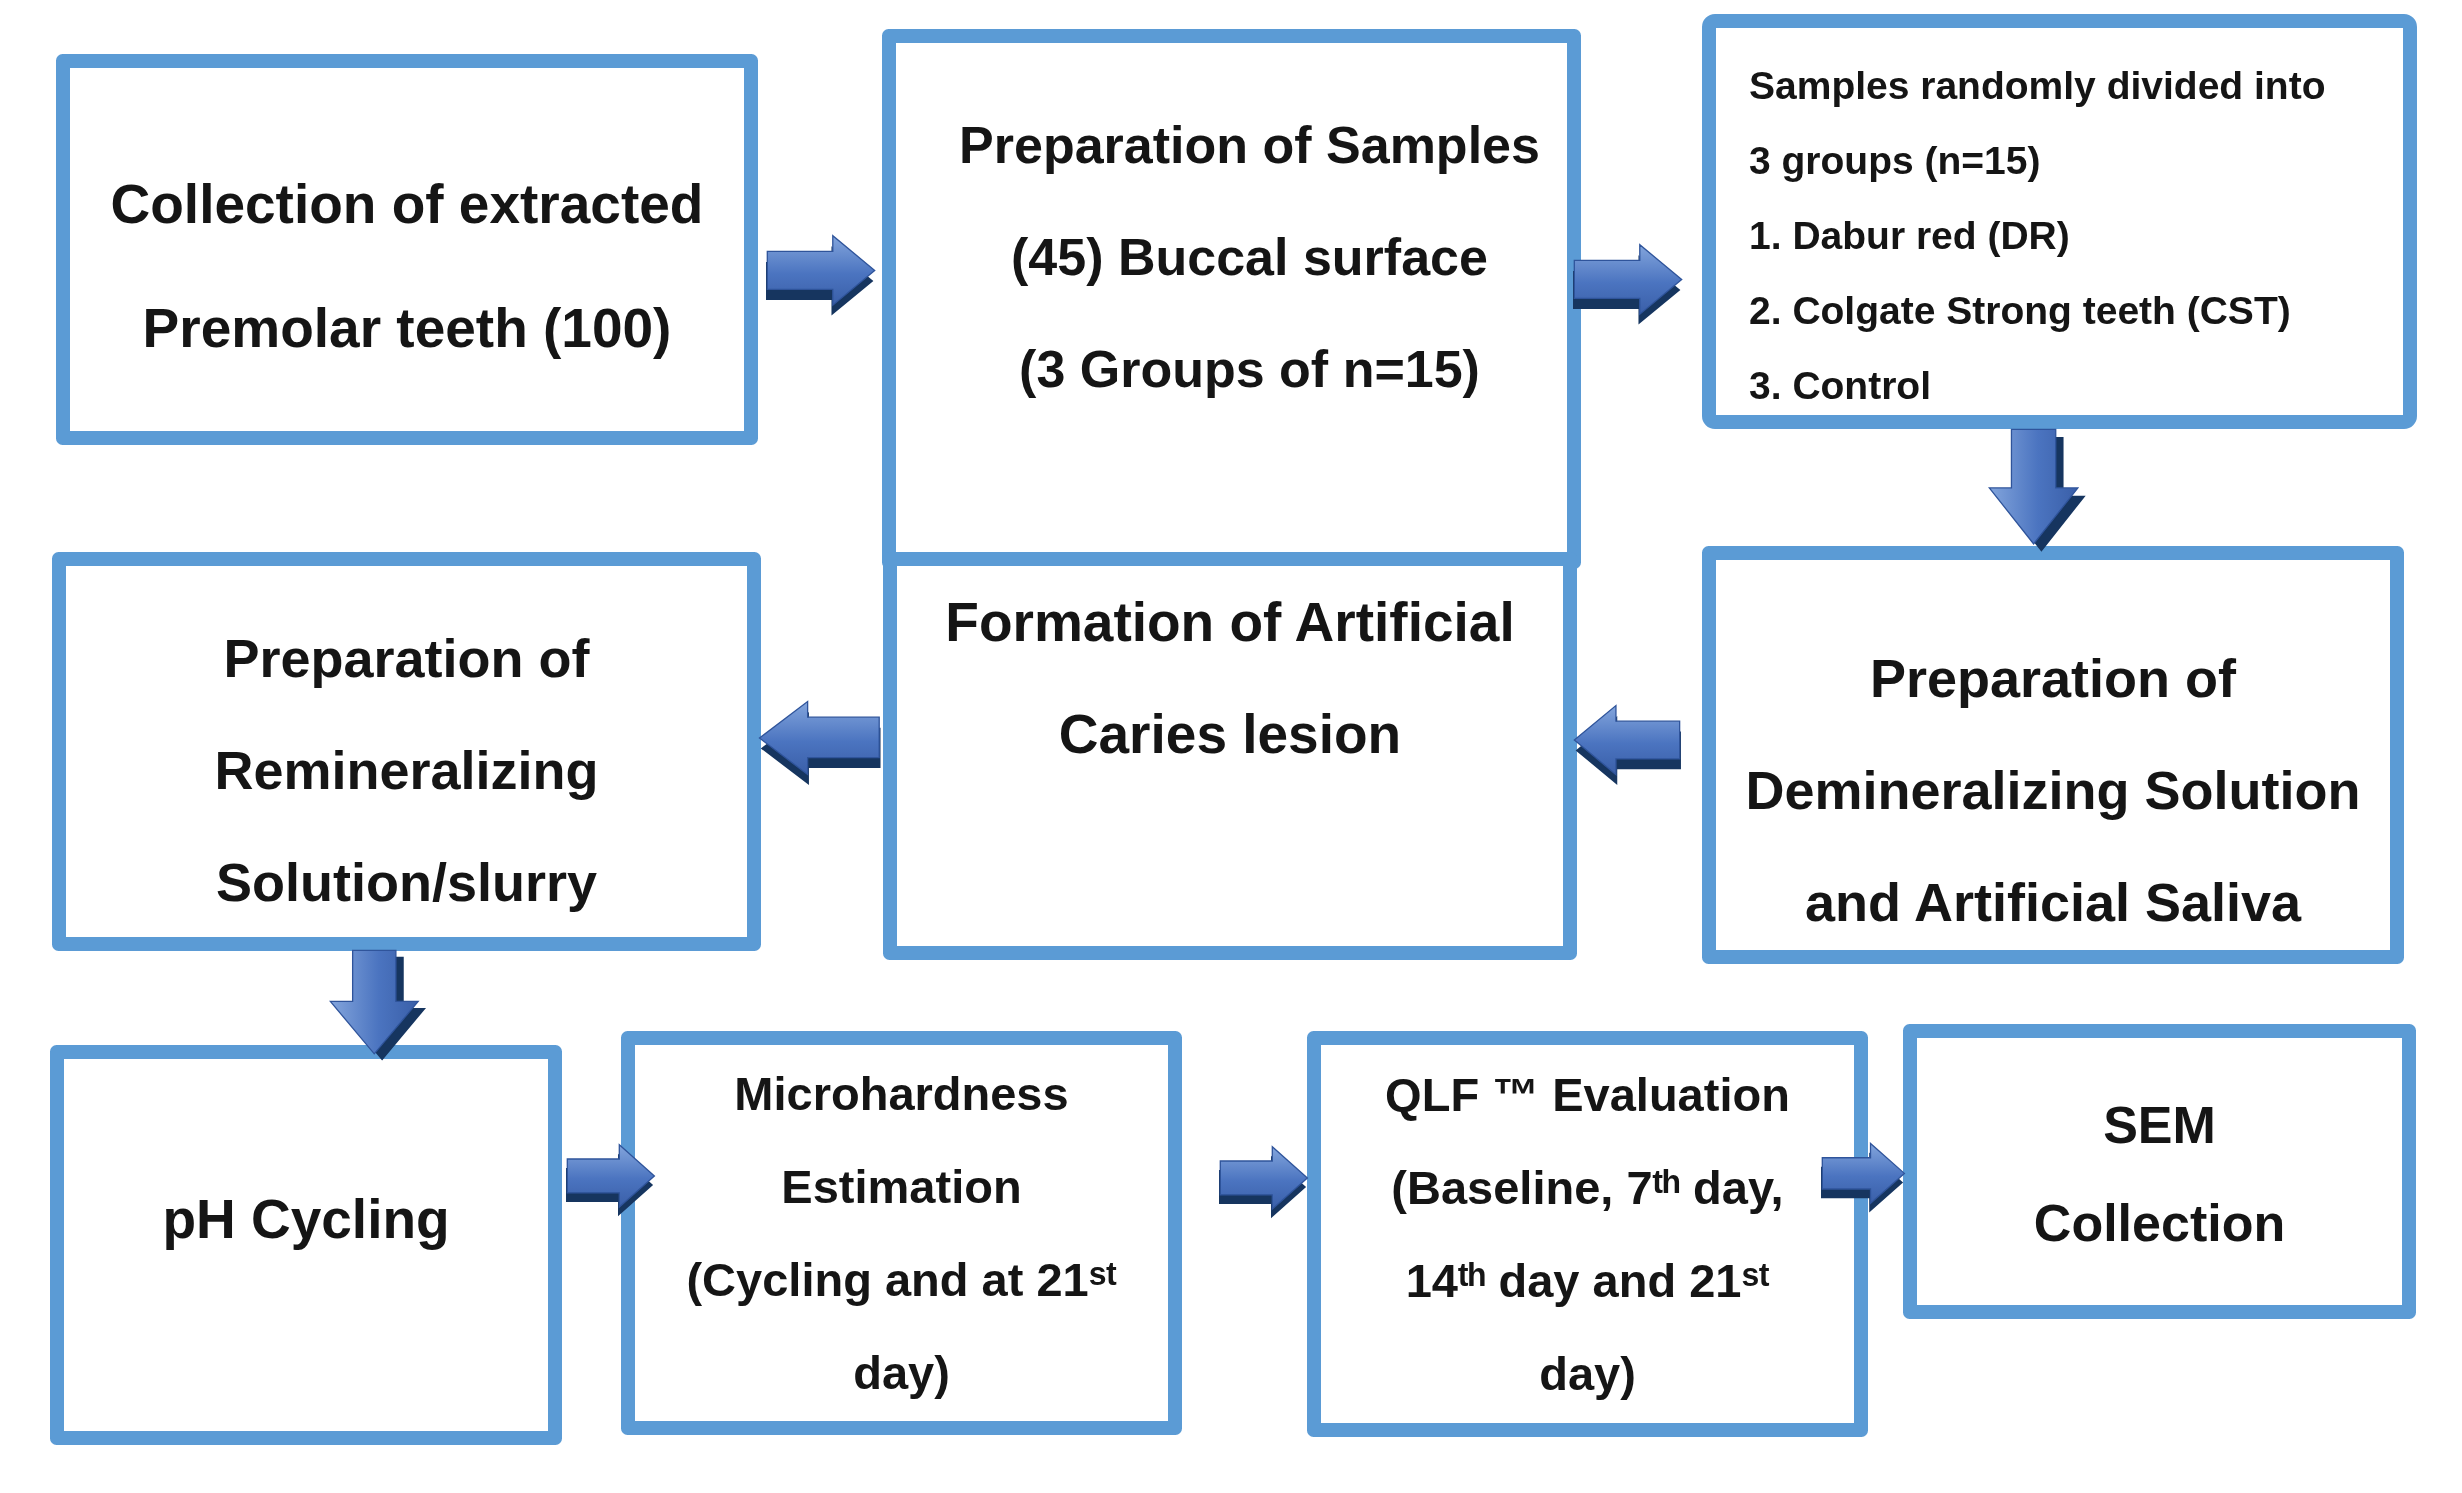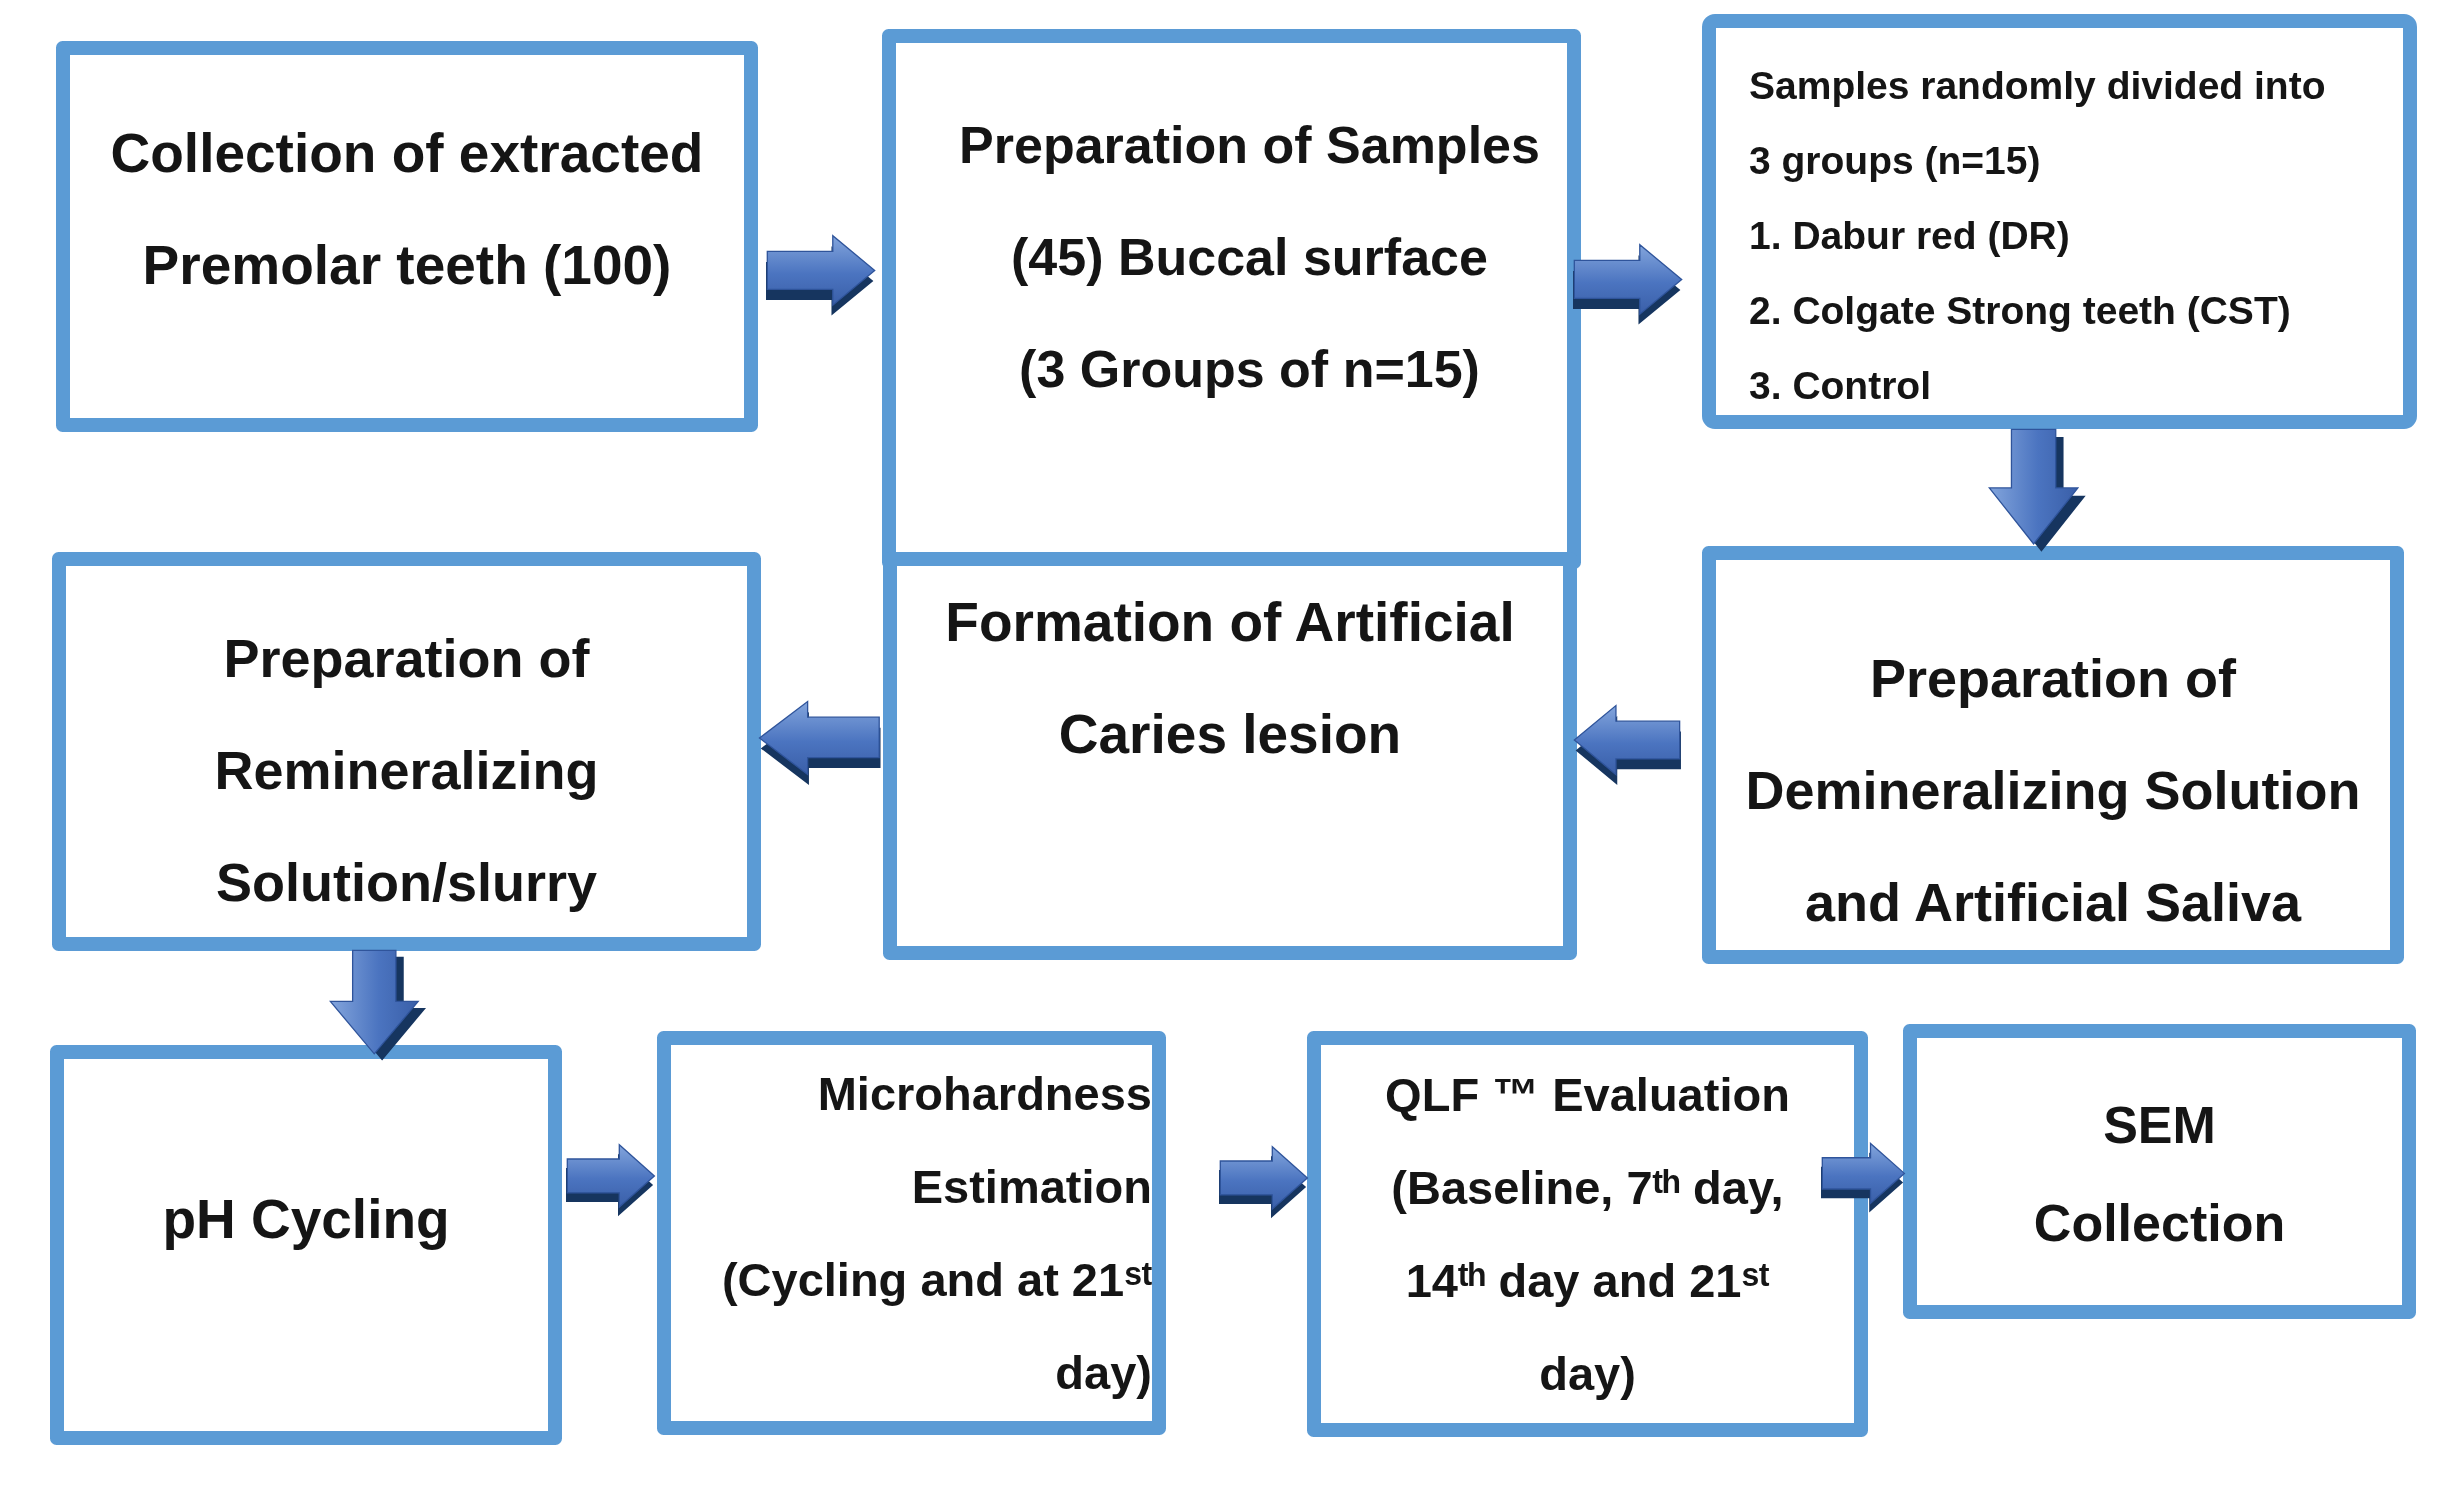--- a/index.html
+++ b/index.html
@@ -19,30 +19,30 @@
     display:flex;
     flex-direction:column;
     align-items:center;
     justify-content:flex-start;
     color:#151515;
     font-weight:700;
     text-align:center;
   }
   .box .line{display:block;}
   
-  #box-collection{left:56px;top:41px;width:702px;height:391px;padding-top:42px;font-size:55px;line-height:112px;}
+  #box-collection{left:56px;top:54px;width:702px;height:391px;padding-top:80px;font-size:55px;line-height:112px;gap:12px;}
   #box-prep-samples{left:882px;top:29px;width:699px;height:540px;padding-top:46px;font-size:52px;line-height:112px;padding-left:36px;}
   #box-random-division{left:1702px;top:14.4px;width:715px;height:415px;padding:19.6px 26px 0 33px;font-size:39px;line-height:75px;align-items:flex-start;text-align:left;border-radius:13px;}
   
   #box-demineralizing{left:1702px;top:546px;width:702px;height:418px;padding-top:62px;font-size:54px;line-height:112px;}
   #box-caries{left:883px;top:552px;width:694px;height:408px;font-size:55px;line-height:112px;text-align:center;}
   #box-remineralizing{left:52px;top:552px;width:709px;height:399px;padding-top:36px;font-size:54px;line-height:112px;}
   
   #box-ph{left:50px;top:1045px;width:512px;height:400px;justify-content:center;padding-bottom:52px;font-size:55px;line-height:78px;}
-  #box-micro{left:657px;top:1031px;width:509px;height:404px;justify-content:center;font-size:47px;line-height:93px;align-items:flex-end;}
+  #box-micro{left:621px;top:1031px;width:561px;height:404px;justify-content:center;font-size:47px;line-height:93px;}
   #box-qlf{left:1307px;top:1031px;width:561px;height:406px;justify-content:center;font-size:47px;line-height:93px;}
   #box-sem{left:1903px;top:1024px;width:513px;height:295px;padding-top:38px;font-size:52px;line-height:98px;}
 
   .list-row{display:flex;flex-direction:row;align-items:baseline;}
   .list-num{width:98px;flex:0 0 98px;}
   .arrow{position:absolute;}
   svg{display:block;}
 </style>
 </head>
 <body>

